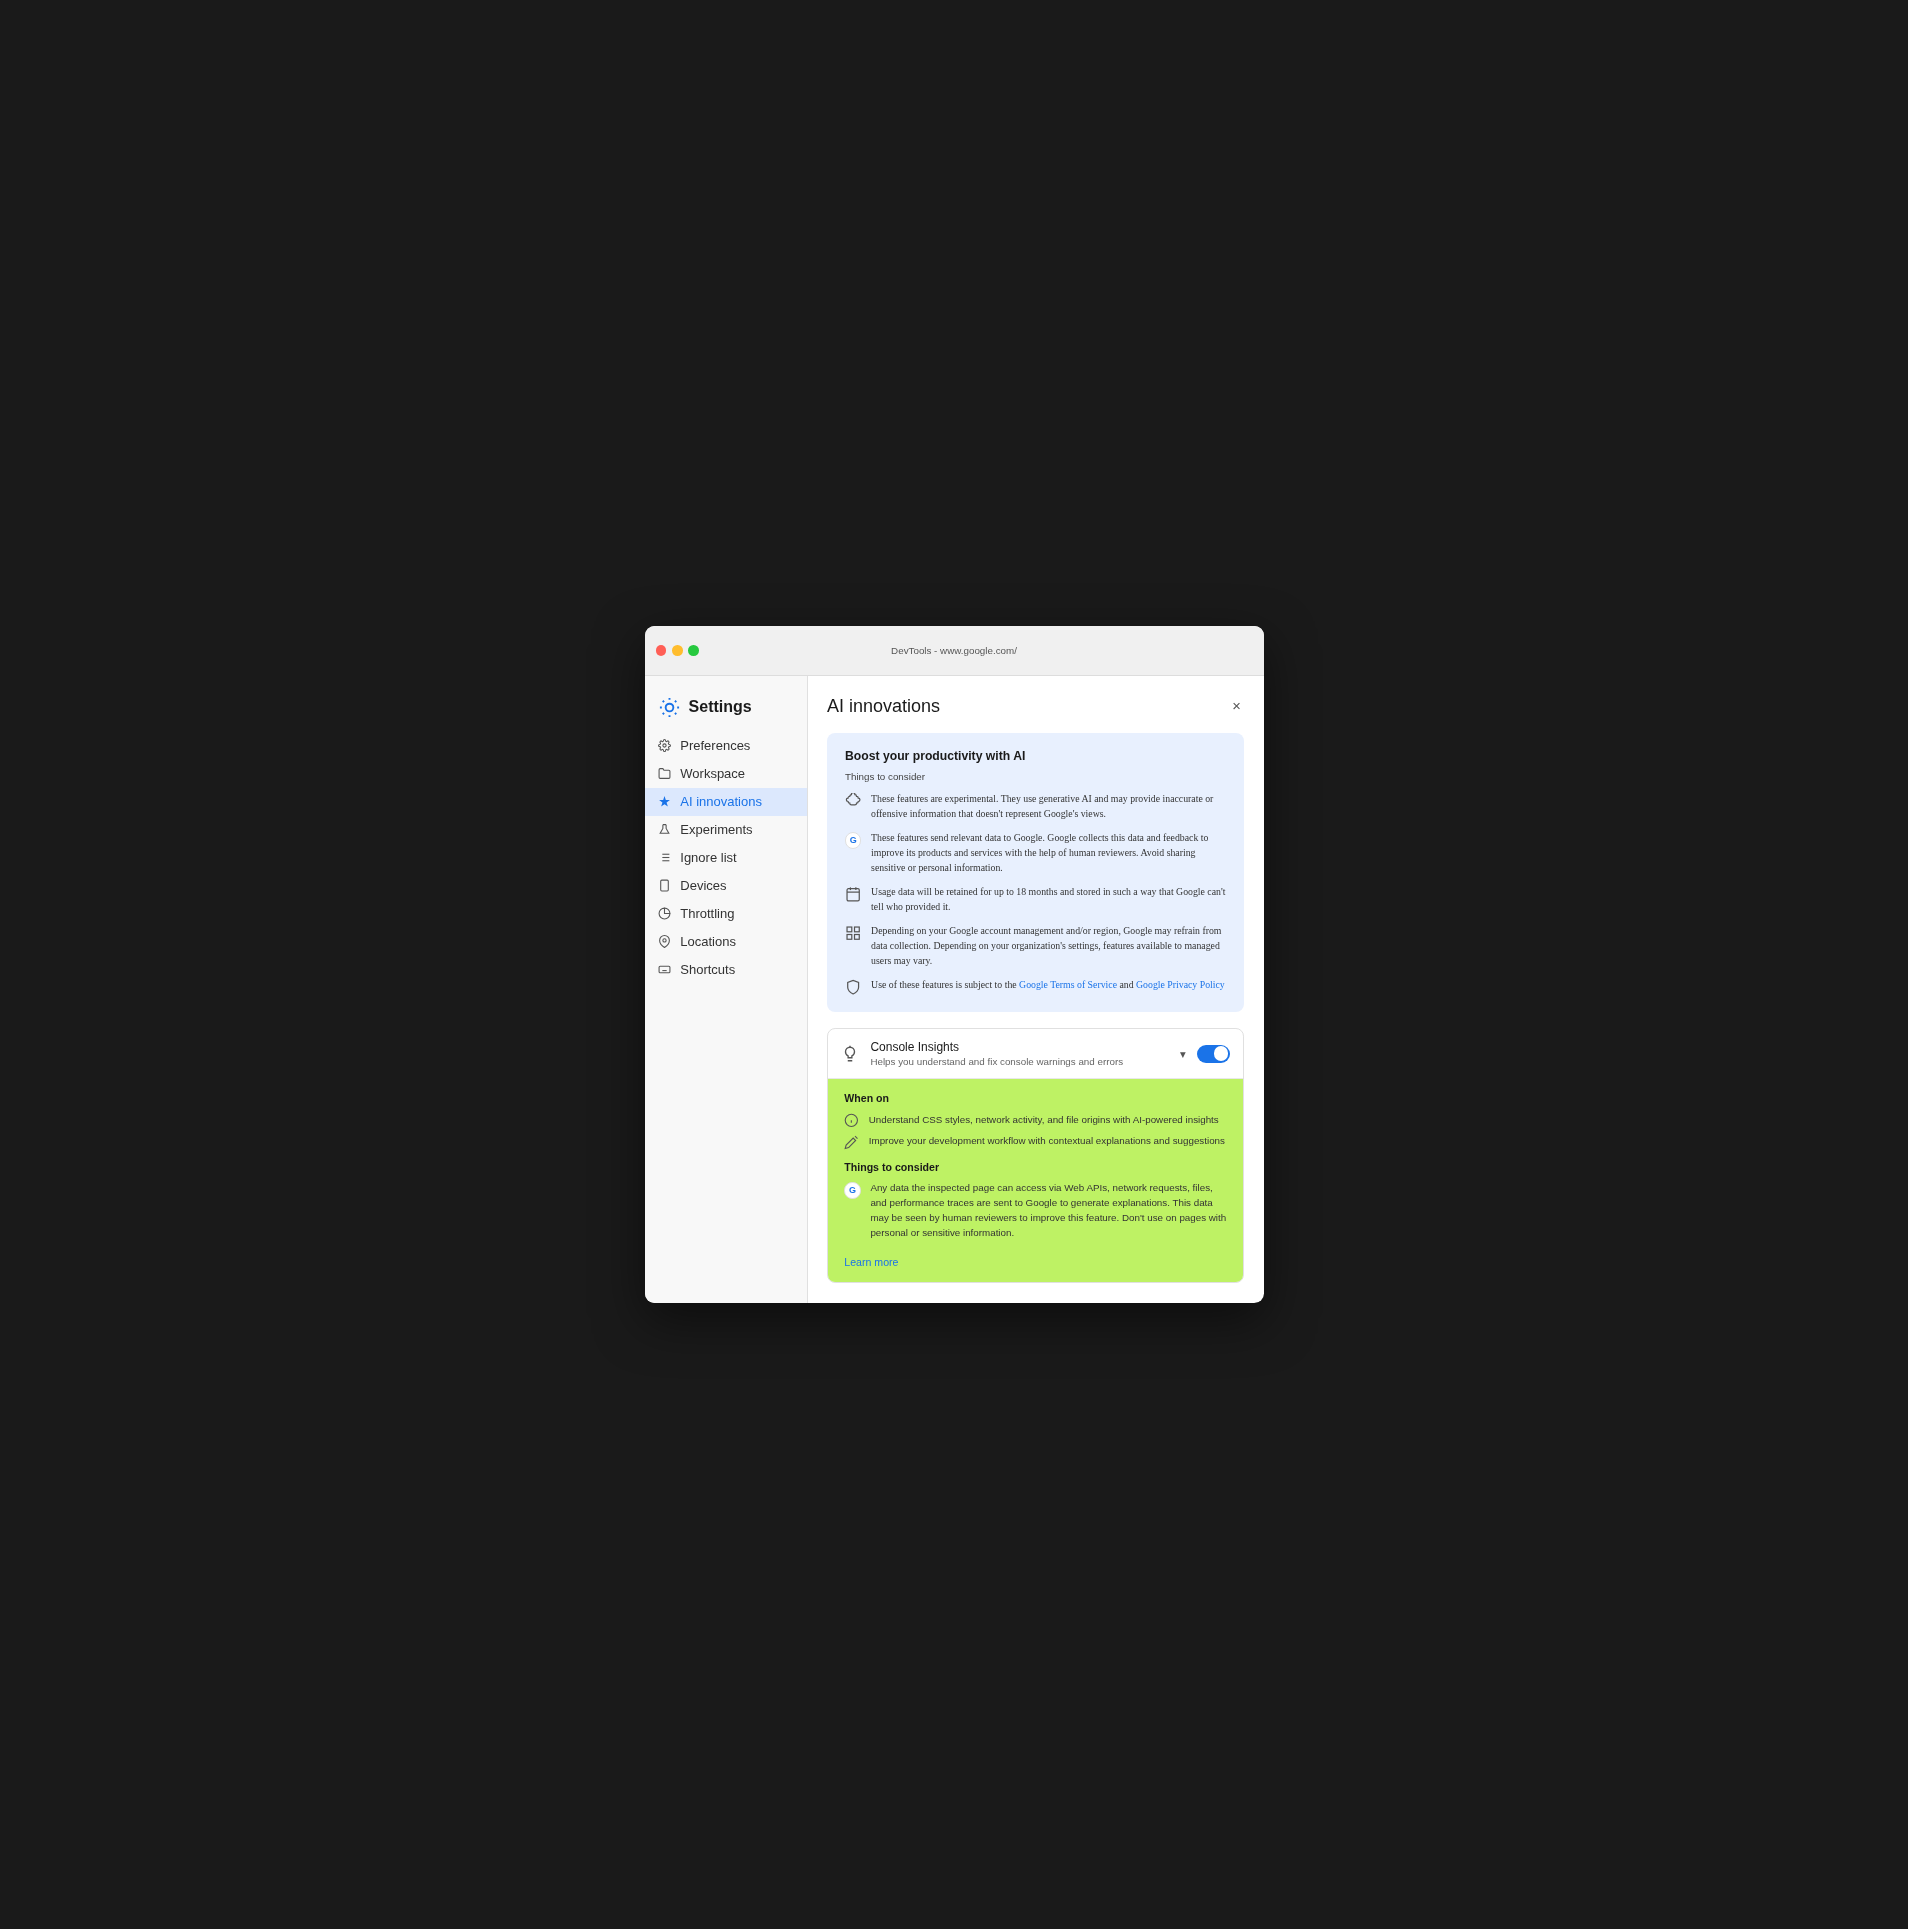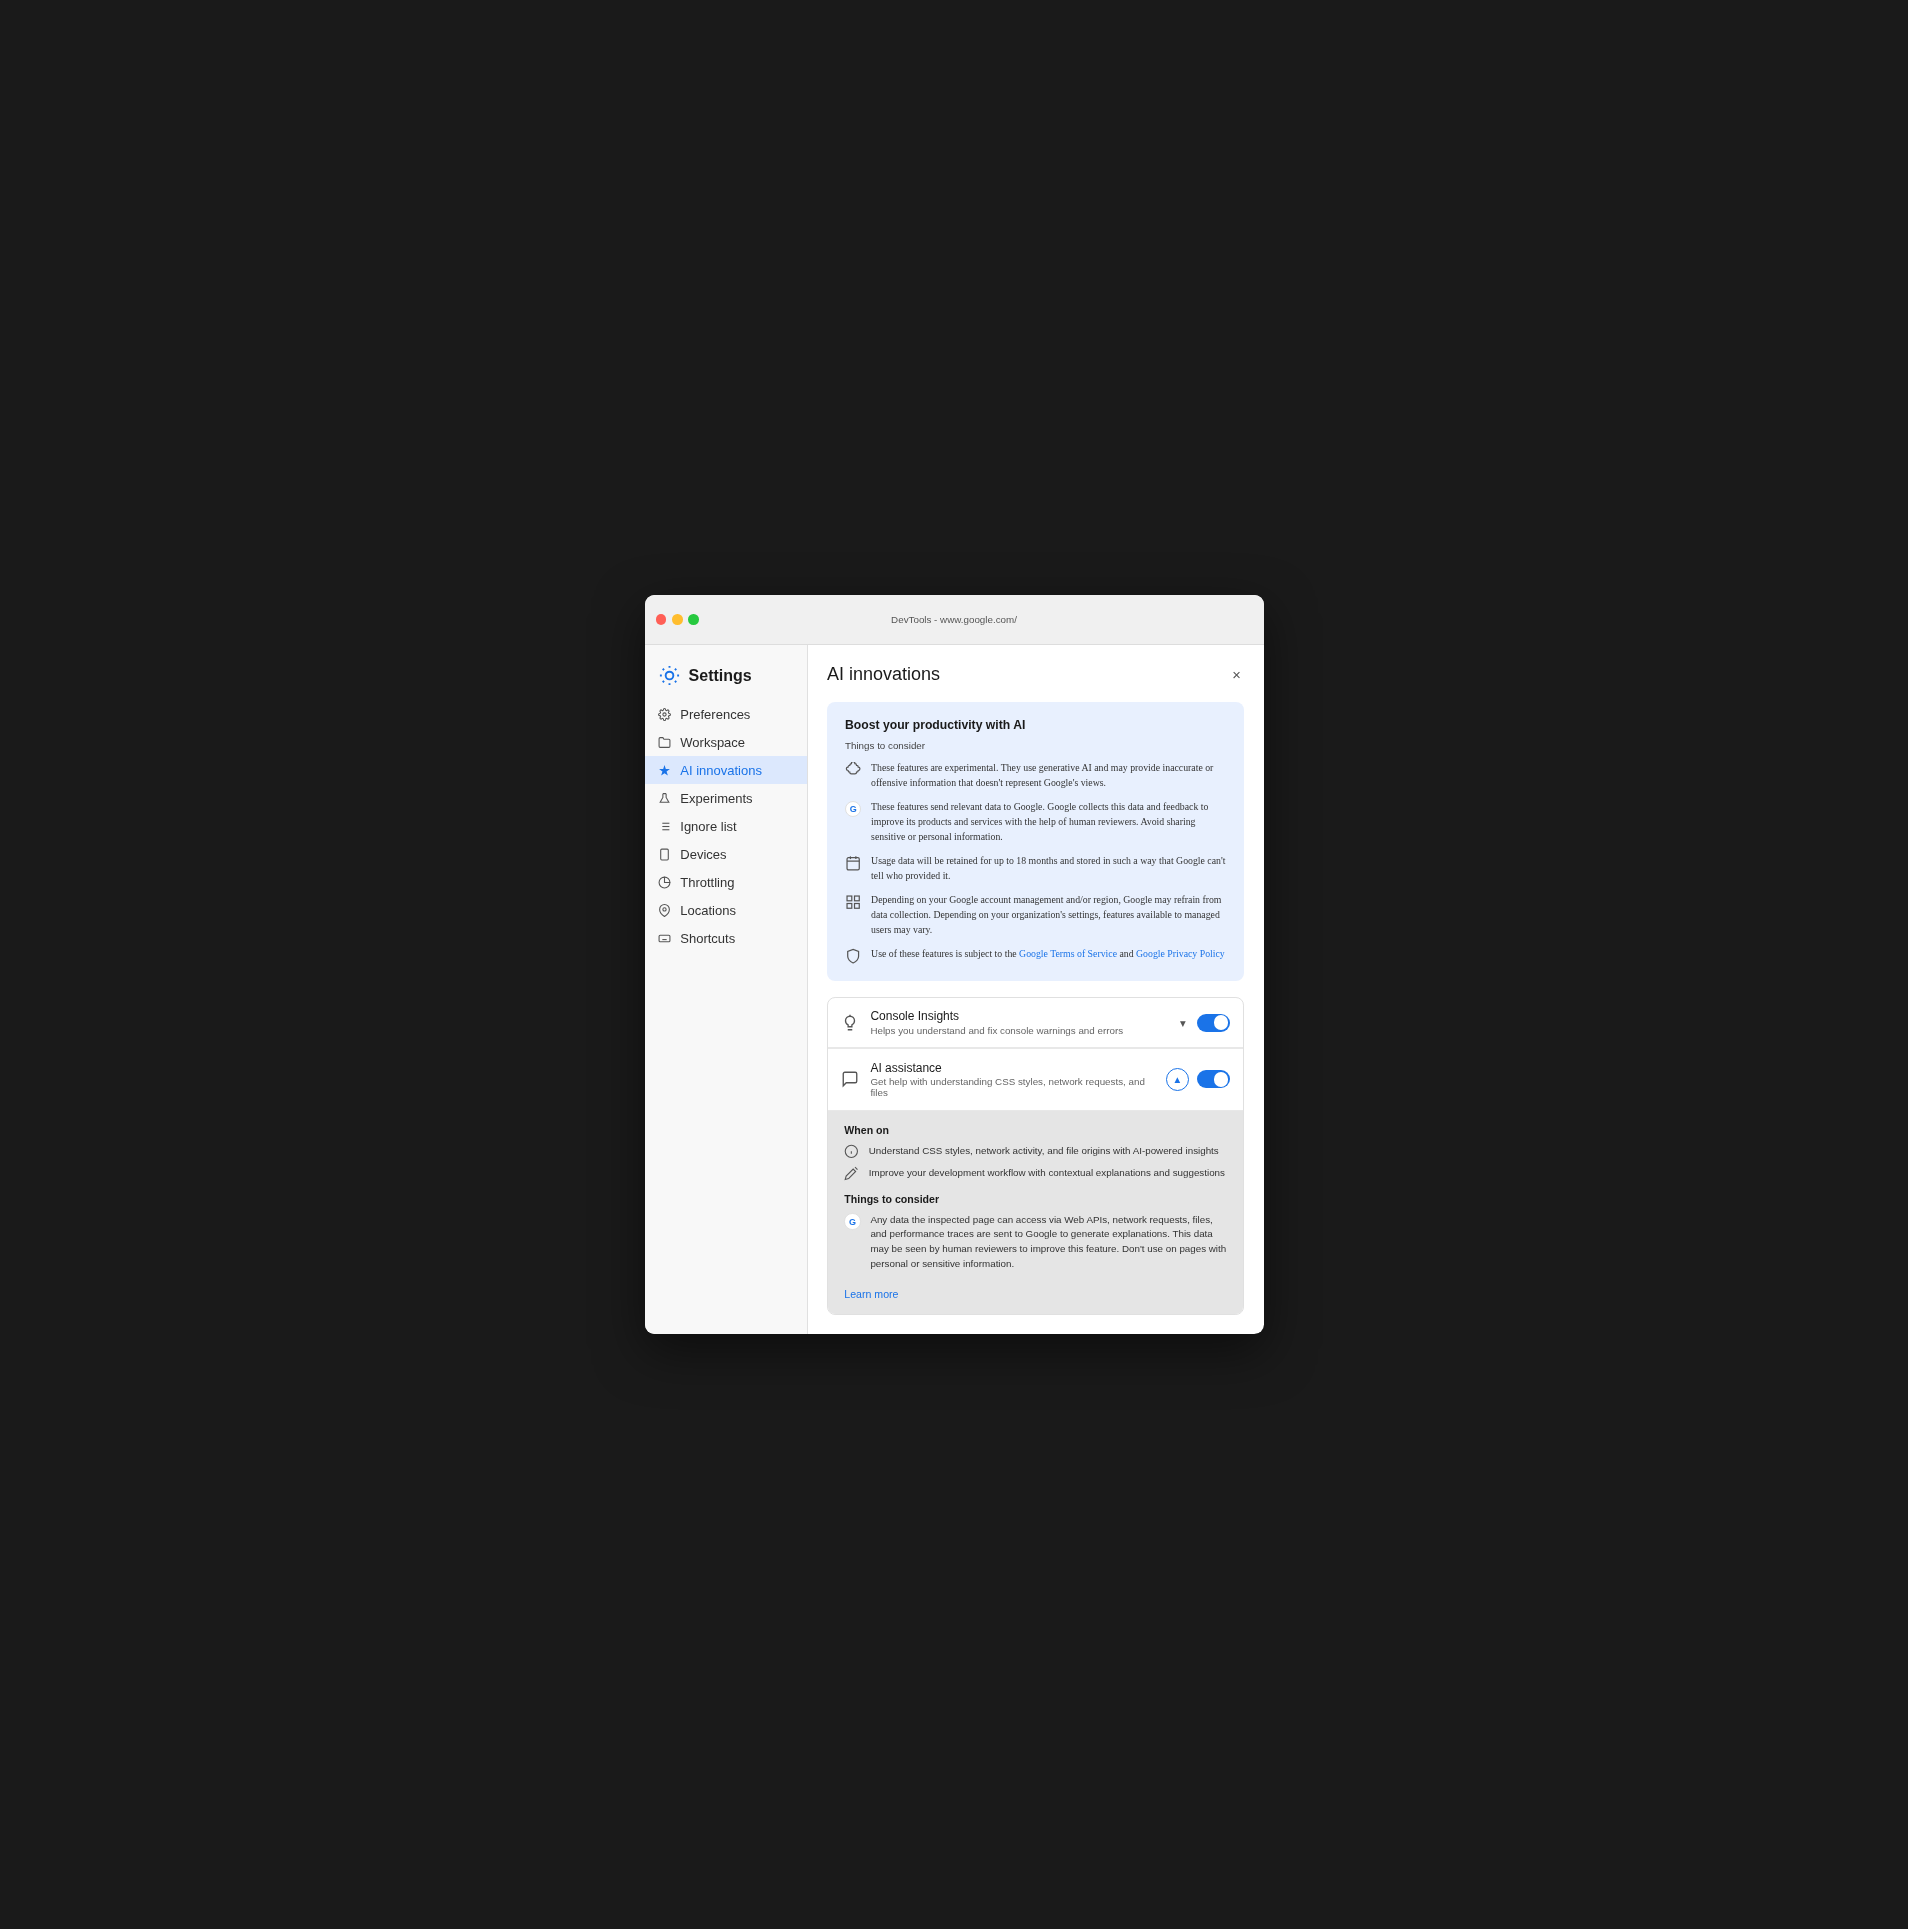--- a/index.html
+++ b/index.html
@@ -242,21 +242,21 @@
       width: 14.7px;
       height: 14.7px;
       border-radius: 50%;
       background: white;
       top: 1.6px;
       right: 1.6px;
       transition: right 0.2s;
     }
     .expanded-section {
       padding: 13px 16.3px;
-      background: #e5e5e5;
+      background: #bef264;
     }
     .expanded-label {
       font-size: 10.6px;
       font-weight: 600;
       color: #1a1a1a;
       margin-bottom: 8.1px;
     }
     .expanded-items {
       list-style: none;
       display: flex;
@@ -501,34 +501,20 @@
           <div class="feature-info">
             <div class="feature-name">Console Insights</div>
             <div class="feature-desc">Helps you understand and fix console warnings and errors</div>
           </div>
           <div class="feature-actions">
             <button class="chevron-btn">▾</button>
             <button class="toggle"></button>
           </div>
         </div>
 
-        <div class="feature-row ai-assist-expanded" style="border-bottom: 0.8px solid #e8e8e8;">
-          <svg class="feature-icon" viewBox="0 0 24 24" fill="none" stroke="currentColor" stroke-width="1.8">
-            <path d="M21 15a2 2 0 0 1-2 2H7l-4 4V5a2 2 0 0 1 2-2h14a2 2 0 0 1 2 2z"></path>
-            <line x1="17" y1="8" x2="17.01" y2="8"></line>
-          </svg>
-          <div class="feature-info">
-            <div class="feature-name">AI assistance</div>
-            <div class="feature-desc">Get help with understanding CSS styles, network requests, and files</div>
-          </div>
-          <div class="feature-actions">
-            <button class="circle-up-btn">▲</button>
-            <button class="toggle"></button>
-          </div>
-        </div>
 
         <div class="expanded-section">
           <div class="expanded-label">When on</div>
           <ul class="expanded-items">
             <li class="expanded-item">
               <svg class="expanded-item-icon" viewBox="0 0 24 24" fill="none" stroke="currentColor" stroke-width="1.8">
                 <circle cx="12" cy="12" r="10"></circle>
                 <line x1="12" y1="8" x2="12" y2="8"></line>
                   <line x1="12" y1="12" x2="12" y2="16"></line>
               </svg>

